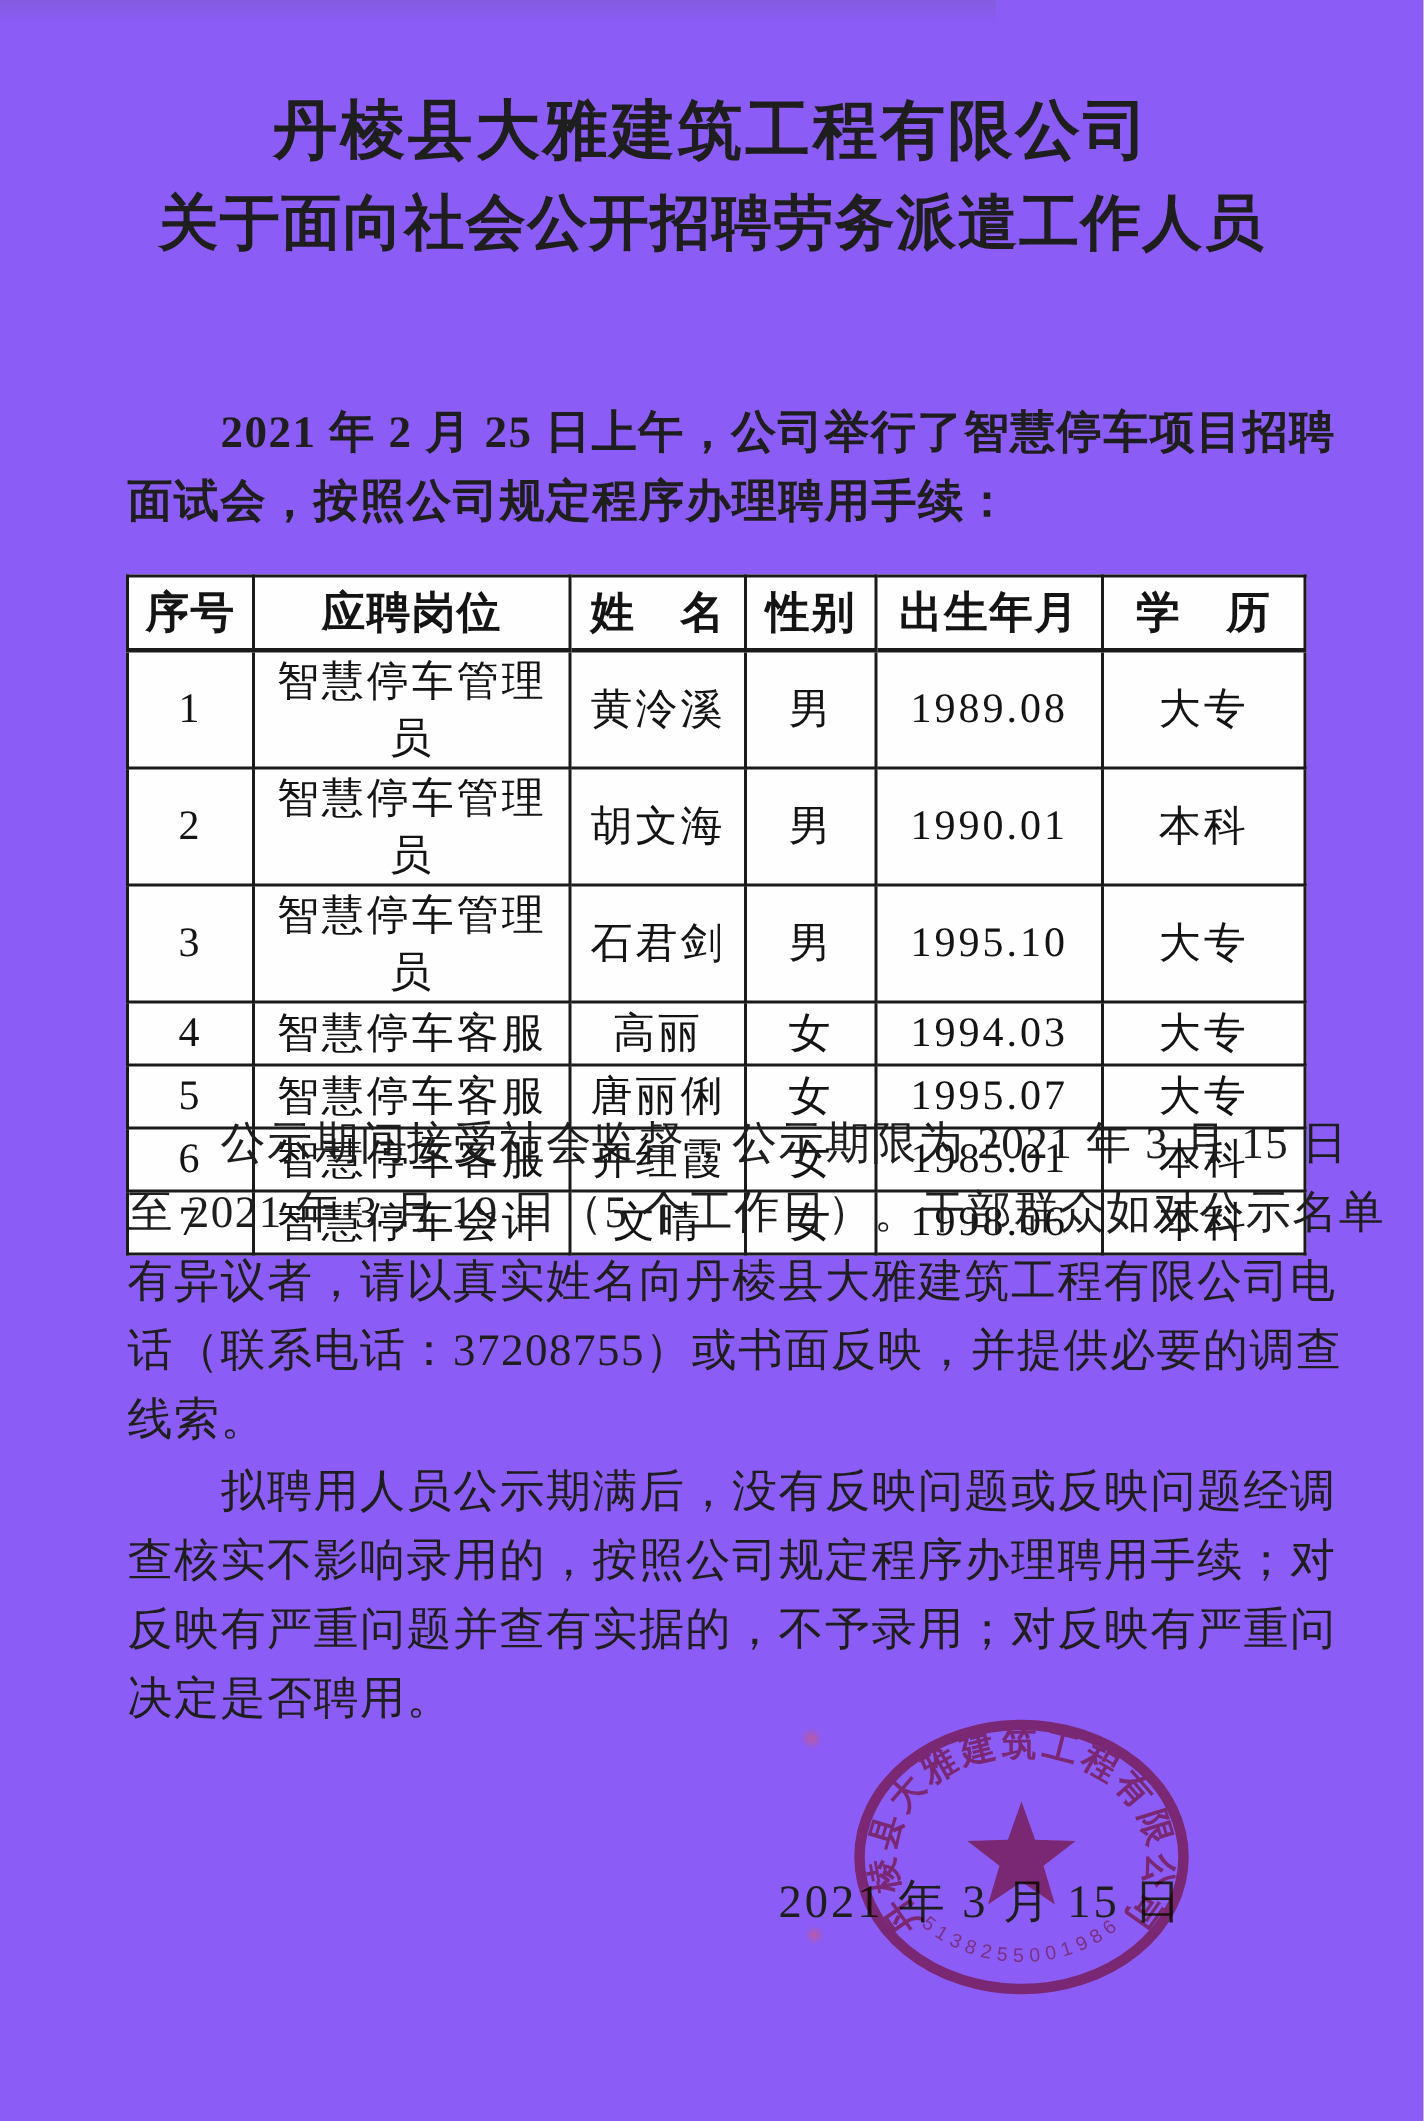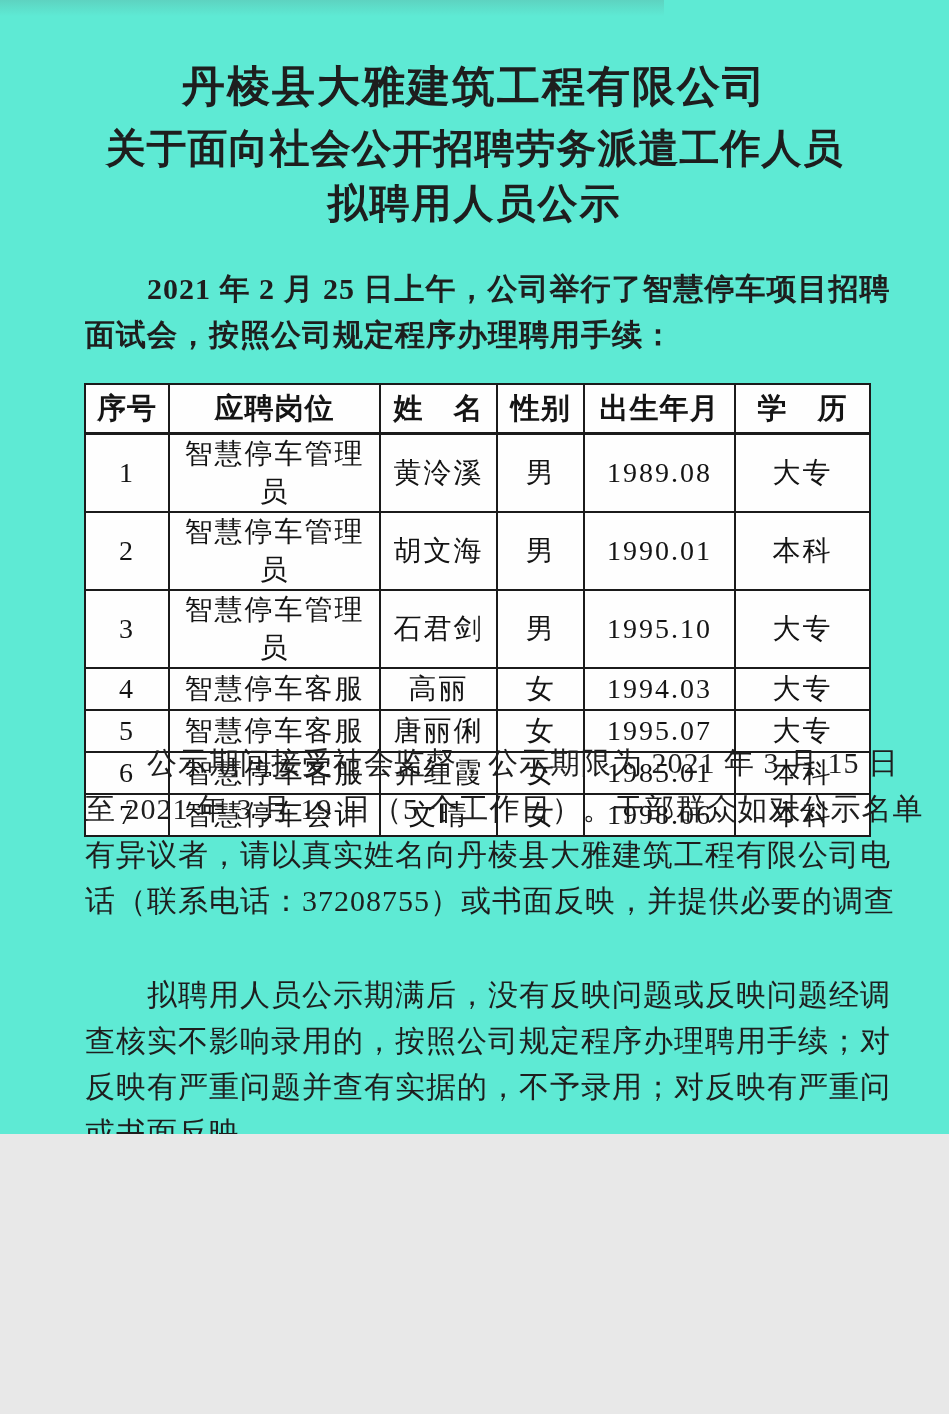--- a/index.html
+++ b/index.html
@@ -1,20 +1,20 @@
 <!DOCTYPE html>
 <html lang="zh"><head>
 <meta charset="utf-8">
 <style>
   html,body{margin:0;padding:0;background:#e8e8e8;}
   .page{
     position:relative;
-    width:949px;height:1134px;
+    width:949px;height:1414px;
     margin:0 auto;
-    background:#5eead4;
+    background:#8b5cf6;
     overflow:hidden;
     color:#1e1e1e;
     font-family:"Liberation Serif","DejaVu Serif",serif;
   }
   .page::before{ 
     content:"";position:absolute;left:0;top:0;width:70%;height:16px;
     background:linear-gradient(to bottom,rgba(90,90,90,.16),rgba(0,0,0,0));
     pointer-events:none;
   }
   .title{position:absolute;left:0;width:100%;text-align:center;font-weight:700;white-space:nowrap;}
@@ -61,21 +61,20 @@
   .smudge.a{left:533px;top:1152px;width:16px;height:14px;}
   .smudge.b{left:536px;top:1284px;width:14px;height:12px;}
 </style>
 </head>
 <body>
 
 <div class="page">
 
   <div class="title t1">丹棱县大雅建筑工程有限公司</div>
   <div class="title t2">关于面向社会公开招聘劳务派遣工作人员</div>
-  <div class="title t3">拟聘用人员公示</div>
 
   <div class="para intro">
     <div class="line indent">2021 年 2 月 25 日上午，公司举行了智慧停车项目招聘</div>
     <div class="line">面试会，按照公司规定程序办理聘用手续：</div>
   </div>
 
   <table class="roster">
     <colgroup>
       <col style="width:10.7%">
         <col style="width:26.9%">
@@ -152,27 +151,28 @@
         <td>本科</td>
       </tr>
     </tbody>
   </table>
 
   <div class="para p2">
     <div class="line indent">公示期间接受社会监督，公示期限为 2021 年 3 月 15 日</div>
     <div class="line">至 2021 年 3 月 19 日（5 个工作日）。干部群众如对公示名单</div>
     <div class="line">有异议者，请以真实姓名向丹棱县大雅建筑工程有限公司电</div>
     <div class="line">话（联系电话：37208755）或书面反映，并提供必要的调查</div>
+    <div class="line">线索。</div>
   </div>
 
   <div class="para p3">
     <div class="line indent">拟聘用人员公示期满后，没有反映问题或反映问题经调</div>
     <div class="line">查核实不影响录用的，按照公司规定程序办理聘用手续；对</div>
     <div class="line">反映有严重问题并查有实据的，不予录用；对反映有严重问</div>
-    <div class="line">或书面反映。</div>
+    <div class="line">决定是否聘用。</div>
   </div>
 
   <div class="dateline">2021 年 3 月 15 日</div>
 
   <div class="stamp">
     <svg width="230" height="190" viewBox="0 0 230 190" xmlns="http://www.w3.org/2000/svg">
       <defs>
         <path id="sealTopArc" d="M 45.4 133 A 85 68 0 1 1 184.6 133" fill="none"></path>
         <path id="sealBottomArc" d="M 38.8 129 A 88 70 0 0 0 191.2 129" fill="none"></path>
       </defs>

